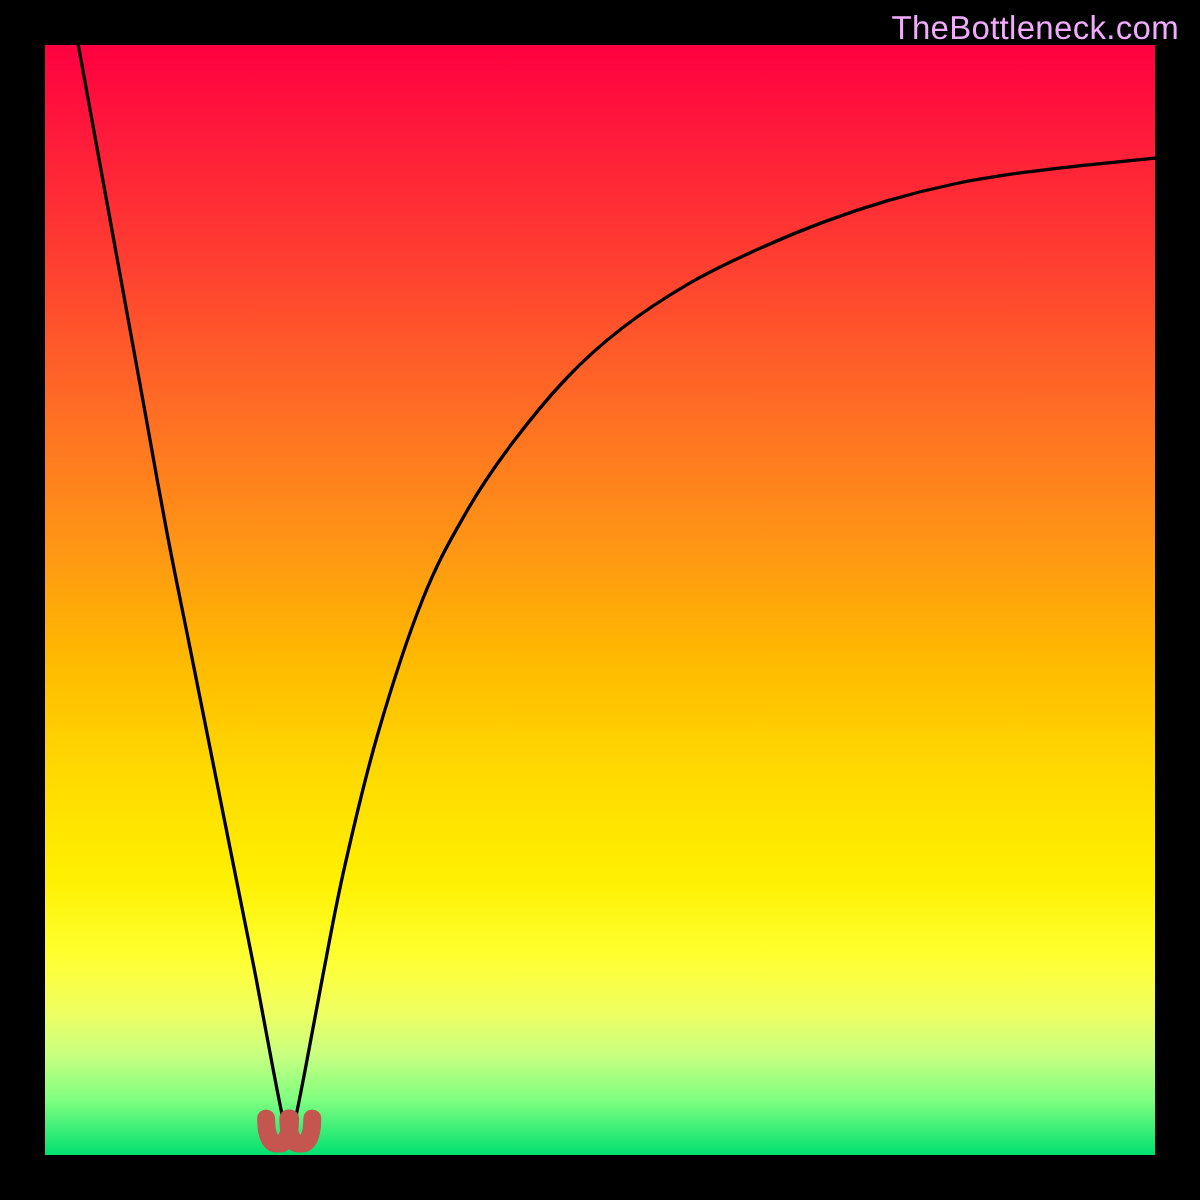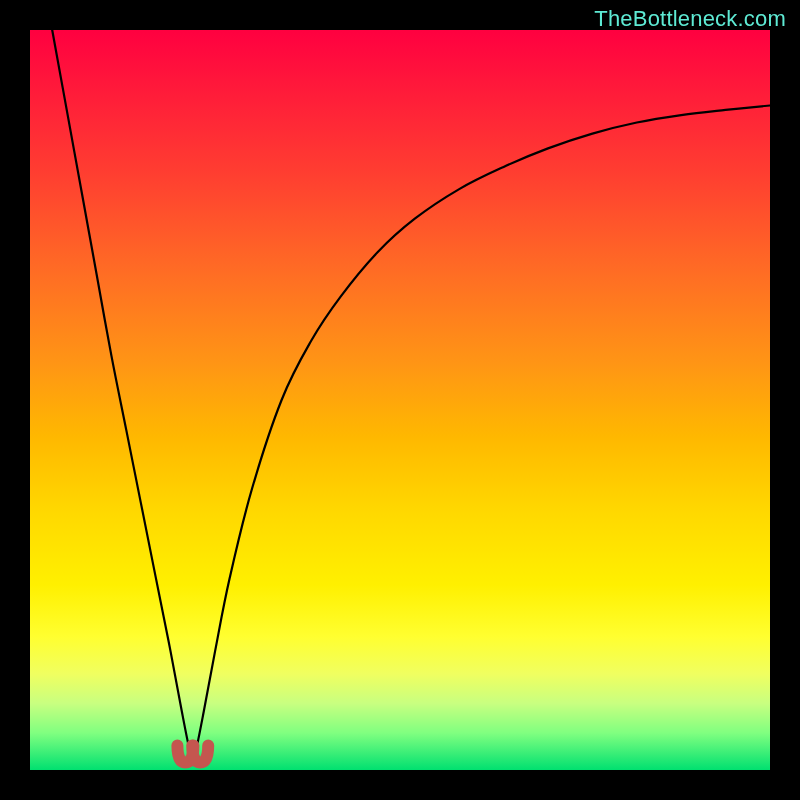--- a/index.html
+++ b/index.html
@@ -38,21 +38,21 @@
       #f0ff60 87%,
       #c8ff80 91%,
       #80ff80 95%,
       #00e070 100%
     );
   }
   .watermark {
     position: absolute;
     top: 6px;
     right: 14px;
-    color: #5eead4;
+    color: #f0abfc;
     font-size: 22px;
     font-weight: 500;
     letter-spacing: 0.2px;
     user-select: none;
   }
   svg.curves {
     position: absolute;
     left: 0;
     top: 0;
     width: 740px;

